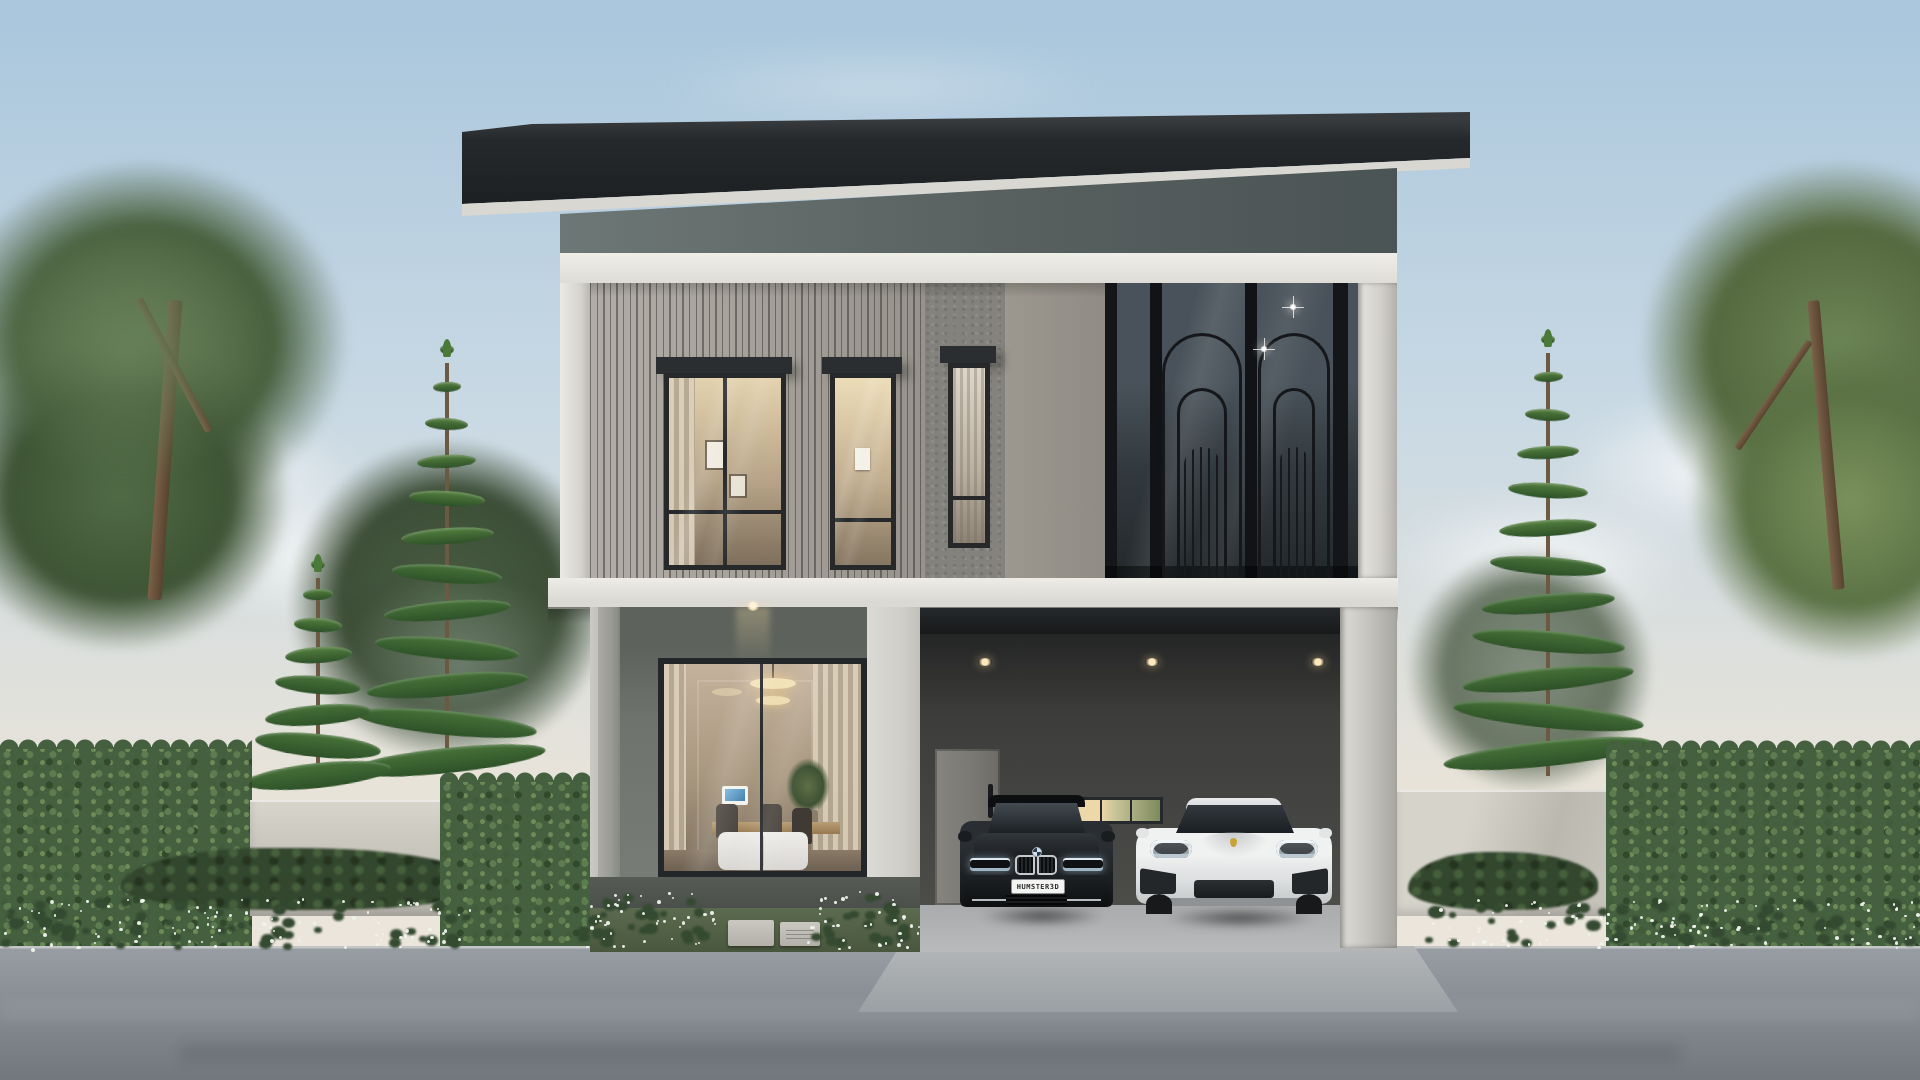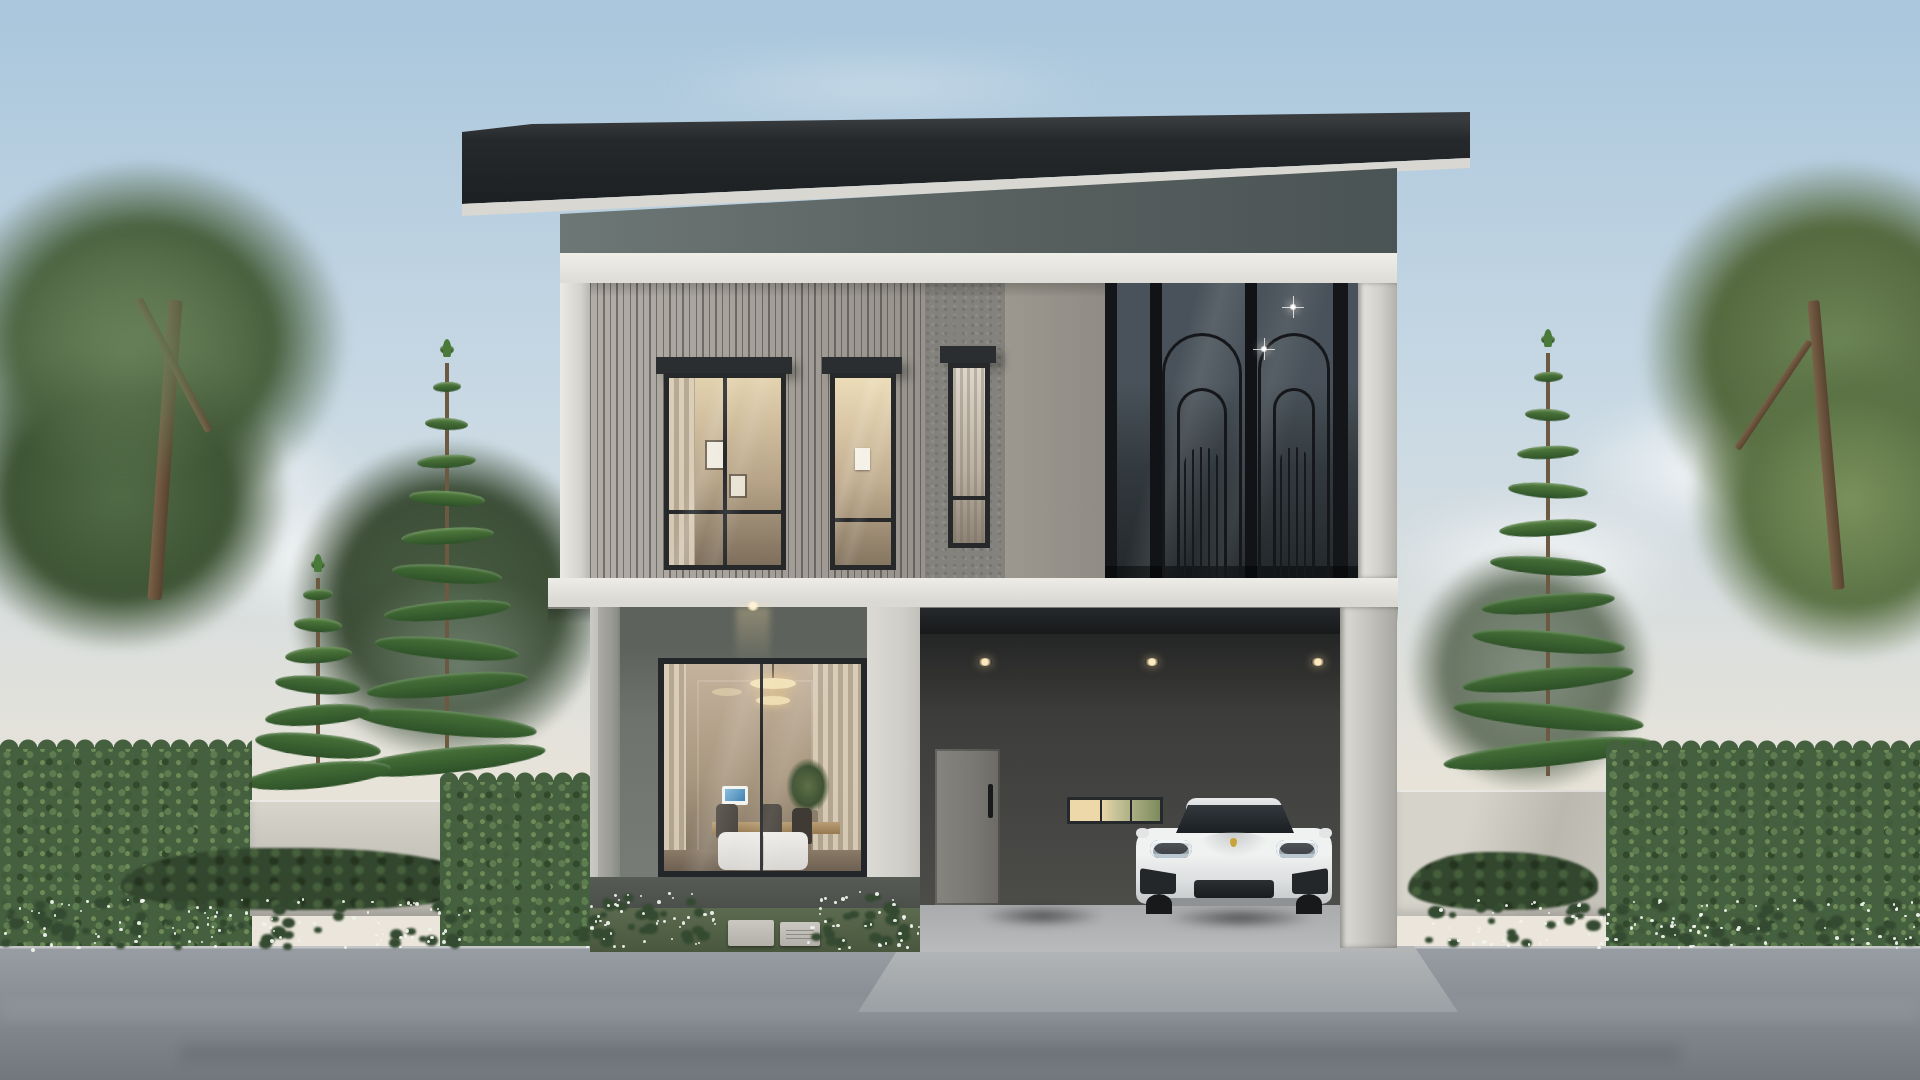--- a/index.html
+++ b/index.html
@@ -252,20 +252,39 @@
       <div class="p" style="left:15px;top:115px;width:65px;height:156px;background:linear-gradient(90deg,#86847f,var(--carport-door) 60%,#6c6a66 100%);box-shadow:inset 0 0 0 2px rgba(0,0,0,.25);"></div>
       <div class="p" style="left:68px;top:150px;width:5px;height:34px;background:#17191b;border-radius:2px;"></div>
       <div class="p" style="left:147px;top:163px;width:96px;height:27px;background:linear-gradient(90deg,#ecd8a8 0 34%,#c9c49a 50%,#7d8a5d 100%);border:3px solid #26292b;box-sizing:border-box;">
         <div class="p" style="left:30px;top:0;width:2px;height:21px;background:#26292b;"></div>
         <div class="p" style="left:60px;top:0;width:2px;height:21px;background:#26292b;"></div>
       </div>
       <div class="p" style="left:0;top:271px;width:420px;height:47px;background:linear-gradient(180deg,#a9abac,#b8babb);"></div>
     </div>
 
     <div class="p carshadow" style="left:372px;top:296px;width:160px;height:26px;"></div>
+    <div class="p" style="left:368px;top:188px;width:157px;height:122px;">
+      <div class="p" style="left:2px;top:26px;width:153px;height:86px;background:linear-gradient(180deg,#2a2e32 0 30%,#1b1e21 70%,#101214 100%);border-radius:12px 12px 6px 6px;"></div>
+      <div class="p" style="left:30px;top:0;width:97px;height:12px;background:#0d0e10;border-radius:8px 8px 0 0;"></div>
+      <div class="p" style="left:30px;top:8px;width:97px;height:30px;background:linear-gradient(180deg,#434b52,#1d2125);clip-path:polygon(8px 0,89px 0,97px 30px,0 30px);"></div>
+      <div class="p" style="left:0;top:36px;width:14px;height:11px;background:#1a1d1f;border-radius:45%;"></div>
+      <div class="p" style="left:143px;top:36px;width:14px;height:11px;background:#1a1d1f;border-radius:45%;"></div>
+      <div class="p" style="left:16px;top:38px;width:125px;height:24px;background:linear-gradient(180deg,#31363b,#1c1f22);border-radius:10px 10px 0 0;"></div>
+      <div class="p" style="left:12px;top:63px;width:40px;height:13px;background:#0f1113;border-radius:3px;box-shadow:inset 0 2px 0 #dfeaf2,inset 0 -3px 0 #9fb6c4,0 0 8px rgba(200,230,250,.5);"></div>
+      <div class="p" style="left:105px;top:63px;width:40px;height:13px;background:#0f1113;border-radius:3px;box-shadow:inset 0 2px 0 #dfeaf2,inset 0 -3px 0 #9fb6c4,0 0 8px rgba(200,230,250,.5);"></div>
+      <div class="p" style="left:57px;top:60px;width:20px;height:20px;border:2px solid #c6c9cd;border-radius:5px 2px 2px 5px;background:repeating-linear-gradient(90deg,#25282b 0 2px,#0b0c0d 2px 4px);box-sizing:border-box;"></div>
+      <div class="p" style="left:79px;top:60px;width:20px;height:20px;border:2px solid #c6c9cd;border-radius:2px 5px 5px 2px;background:repeating-linear-gradient(90deg,#25282b 0 2px,#0b0c0d 2px 4px);box-sizing:border-box;"></div>
+      <div class="p" style="left:74px;top:52px;width:8px;height:8px;border-radius:50%;background:conic-gradient(#cfe0ee 0 25%,#2a3a4e 0 50%,#cfe0ee 0 75%,#2a3a4e 0);border:1px solid #aeb3b8;"></div>
+      <div class="p" style="left:6px;top:80px;width:145px;height:32px;background:linear-gradient(180deg,#1e2124,#0d0f10);border-radius:6px;"></div>
+      <div class="p" style="left:14px;top:104px;width:129px;height:2px;background:#b8bcc0;"></div>
+      <div class="p" style="left:53px;top:84px;width:52px;height:13px;background:#f4f4f2;border:1px solid #8c8f92;border-radius:2px;display:flex;align-items:center;justify-content:center;">
+        <span style="font-family:'DejaVu Sans Mono',monospace;font-size:7px;letter-spacing:.5px;color:#2a2c2e;font-weight:bold;">HUMSTER3D</span>
+      </div>
+      <div class="p" style="left:48px;top:99px;width:61px;height:11px;background:repeating-linear-gradient(0deg,#060707 0 2px,#1a1c1e 2px 4px);border-radius:3px;"></div>
+    </div>
 
     <div class="p carshadow" style="left:552px;top:298px;width:196px;height:26px;"></div>
     <div class="p" style="left:546px;top:191px;width:196px;height:120px;">
       <div class="p" style="left:0;top:30px;width:196px;height:76px;background:linear-gradient(180deg,#f0f1f1 0 35%,#dcdedf 70%,#c3c6c7 100%);border-radius:18px 18px 10px 10px;"></div>
       <div class="p" style="left:50px;top:0;width:96px;height:12px;background:linear-gradient(180deg,#e8e9ea,#d4d6d7);border-radius:10px 10px 0 0;"></div>
       <div class="p" style="left:40px;top:7px;width:118px;height:28px;background:linear-gradient(180deg,#32383d,#1b1f23);clip-path:polygon(12px 0,106px 0,118px 28px,0 28px);"></div>
       <div class="p" style="left:0;top:30px;width:13px;height:10px;background:#e2e4e5;border-radius:45%;"></div>
       <div class="p" style="left:183px;top:30px;width:13px;height:10px;background:#e2e4e5;border-radius:45%;"></div>
       <div class="p" style="left:62px;top:34px;width:72px;height:26px;background:radial-gradient(ellipse at 50% 0,rgba(150,155,158,.45),rgba(150,155,158,0) 70%);border-radius:50%;"></div>
       <div class="p" style="left:94px;top:40px;width:7px;height:9px;background:#c9a33c;border-radius:50% 50% 50% 50%/40% 40% 60% 60%;"></div>

